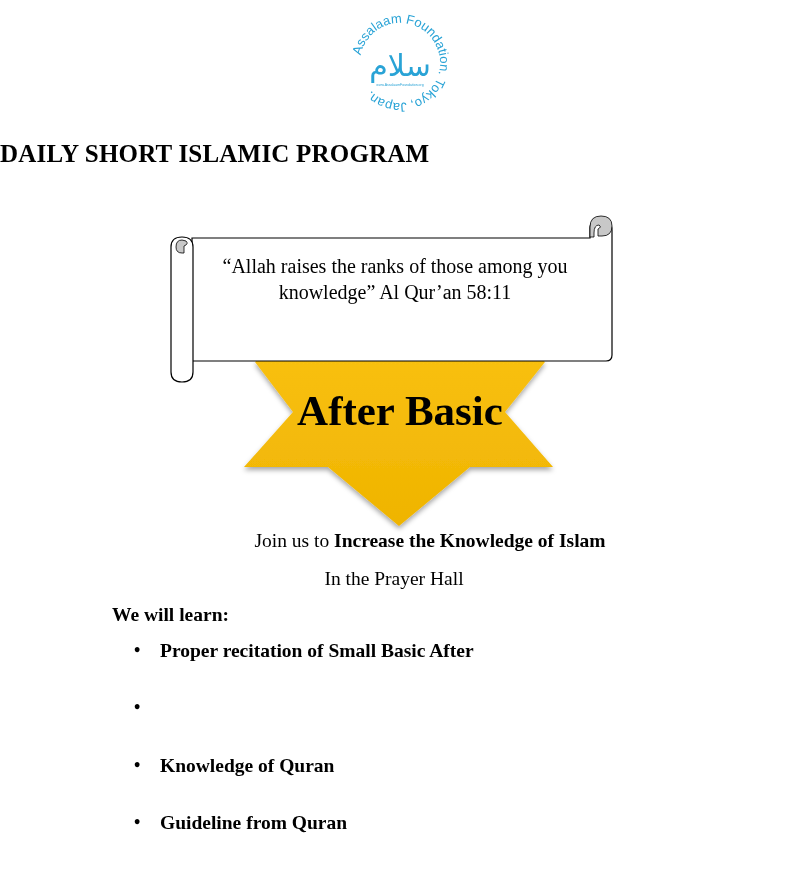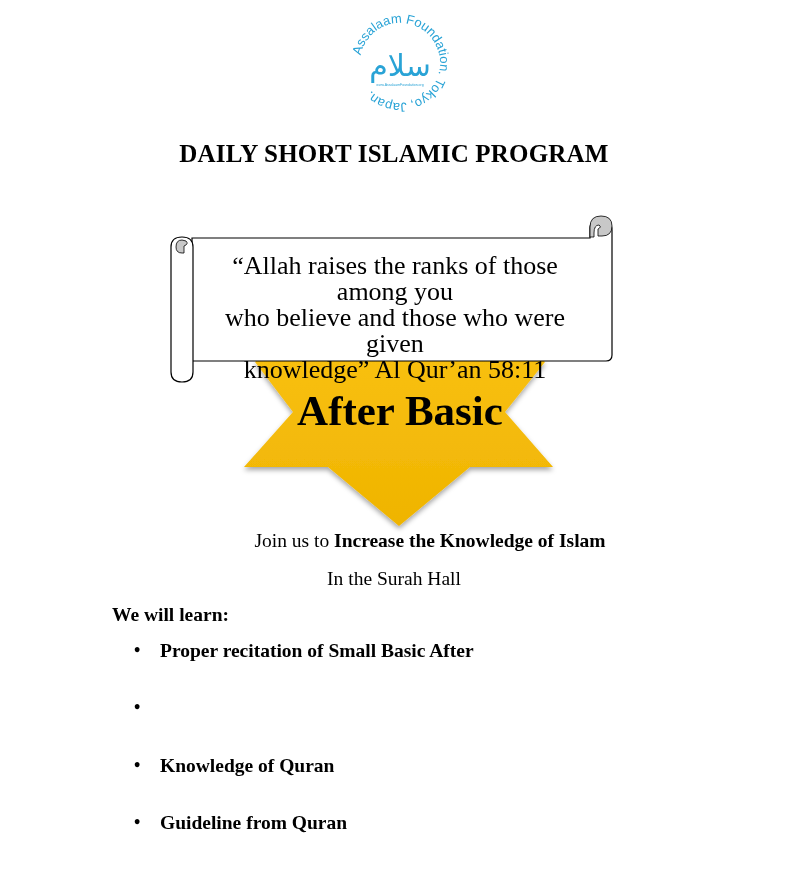--- a/index.html
+++ b/index.html
@@ -1,25 +1,25 @@
 <!DOCTYPE html>
 <html><head>
   <meta charset="utf-8">
   <style>
     html, body { margin: 0; padding: 0; background: #ffffff; }
     body { width: 788px; height: 894px; position: relative; overflow: hidden;
            font-family: "Liberation Serif", serif; color: #000; }
     .abs { position: absolute; }
     #logo { left: 345px; top: 8px; width: 110px; height: 110px; }
-    #title { left: 0; width: 788px; top: 140px; text-align: center;
+    #title { left: 0; width: 788px; top: 140px; text-align: left;
              font-weight: bold; font-size: 25px; letter-spacing: 0.2px; }
     #star { left: 230px; top: 300px; width: 340px; height: 235px; }
     #scroll { left: 165px; top: 210px; width: 455px; height: 180px; }
     #quote { left: 195px; top: 253px; width: 400px; text-align: center;
-             font-size: 26px; line-height: 26px; }
+             font-size: 20px; line-height: 26px; }
     #after-isha { left: 230px; top: 386px; width: 340px; text-align: center;
                   font-weight: bold; font-size: 43px; }
     #join { left: 0; width: 788px; top: 530px; text-align: center; font-size: 19.5px; margin-left: 36px; }
     #hall { left: 0; width: 788px; top: 568px; text-align: center; font-size: 19.5px; }
     #learn { left: 112px; top: 604px; font-weight: bold; font-size: 19.5px; }
     ul.learn-list { position: absolute; left: 130px; top: 640px; margin: 0; padding: 0; list-style: none; }
     ul.learn-list li { height: 57.3px; font-weight: bold; font-size: 19.5px; display: flex; align-items: flex-start; }
     ul.learn-list li .bullet { width: 30px; display: inline-block; font-size: 18px; padding-left: 4px; box-sizing: border-box; }
   </style>
 </head>
@@ -60,31 +60,30 @@
     <path d="M 171 247 Q 171 237 182 237 Q 193 237 193 247 L 193 372 Q 193 382 182 382 Q 171 382 171 372 Z"></path>
   </g>
 
   <path d="M 182 240 Q 176 240 176 247 Q 176 253 182 253 L 184 253 L 184 246 Q 189 244 186 241 Z" fill="#c8c8c8" stroke="#000" stroke-width="0.8"></path>
 
   <path d="M 601 216 Q 612 216 612 226 Q 612 236 602 236 L 598 236 L 598 229 Q 602 227 599 225 Q 594 225 594 233 L 594 237 L 590 237 L 590 227 Q 590 216 601 216 Z" fill="#c8c8c8" stroke="#000" stroke-width="0.8"></path>
 </svg>
 
 <div id="quote" class="abs">
   <div>“Allah raises the ranks of those among you</div>
-  <div>who believe and those who were given</div>
   <div>knowledge” Al Qur’an 58:11</div>
 </div>
 
 <div id="after-isha" class="abs">After Basic</div>
 
 <div id="join" class="abs">
   <span>Join us to </span><b>Increase the Knowledge of Islam</b>
 </div>
 
-<div id="hall" class="abs">In the Surah Hall</div>
+<div id="hall" class="abs">In the Prayer Hall</div>
 
 <div id="learn" class="abs">We will learn:</div>
 
 <ul class="learn-list">
   <li>
     <span class="bullet">•</span>
     <span>Proper recitation of Small Basic After</span>
   </li>
   <li>
     <span class="bullet">•</span>

